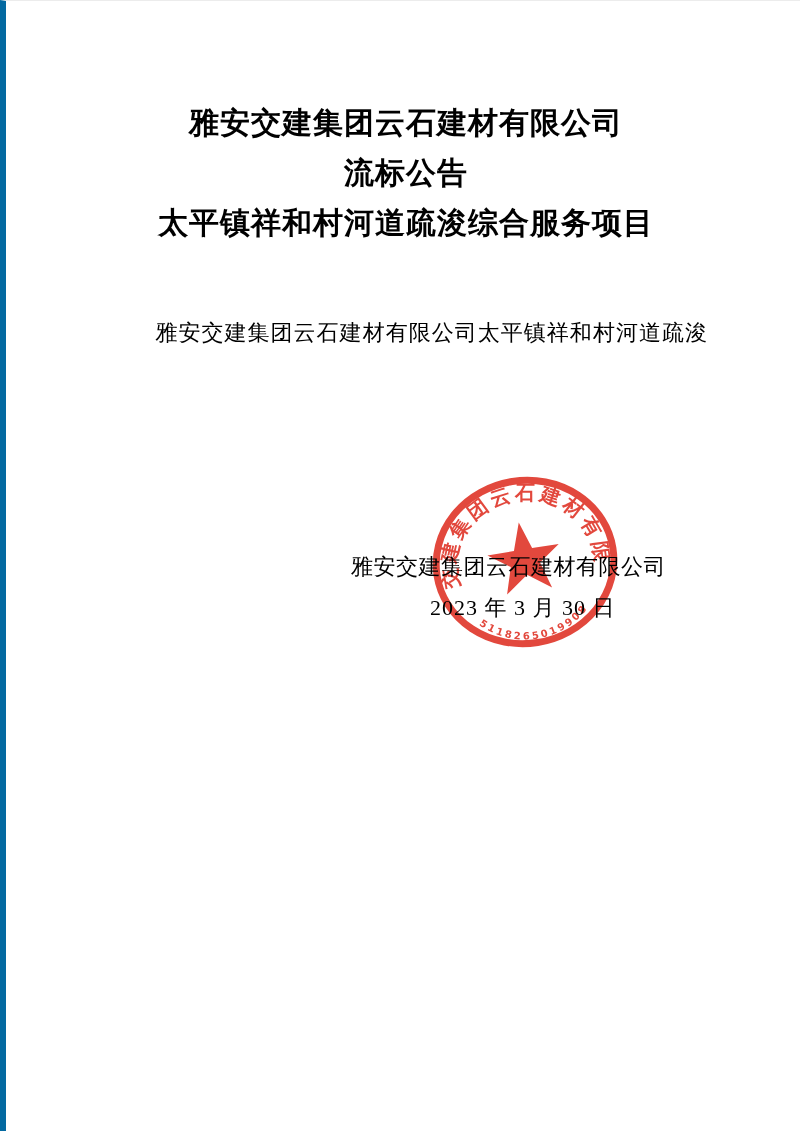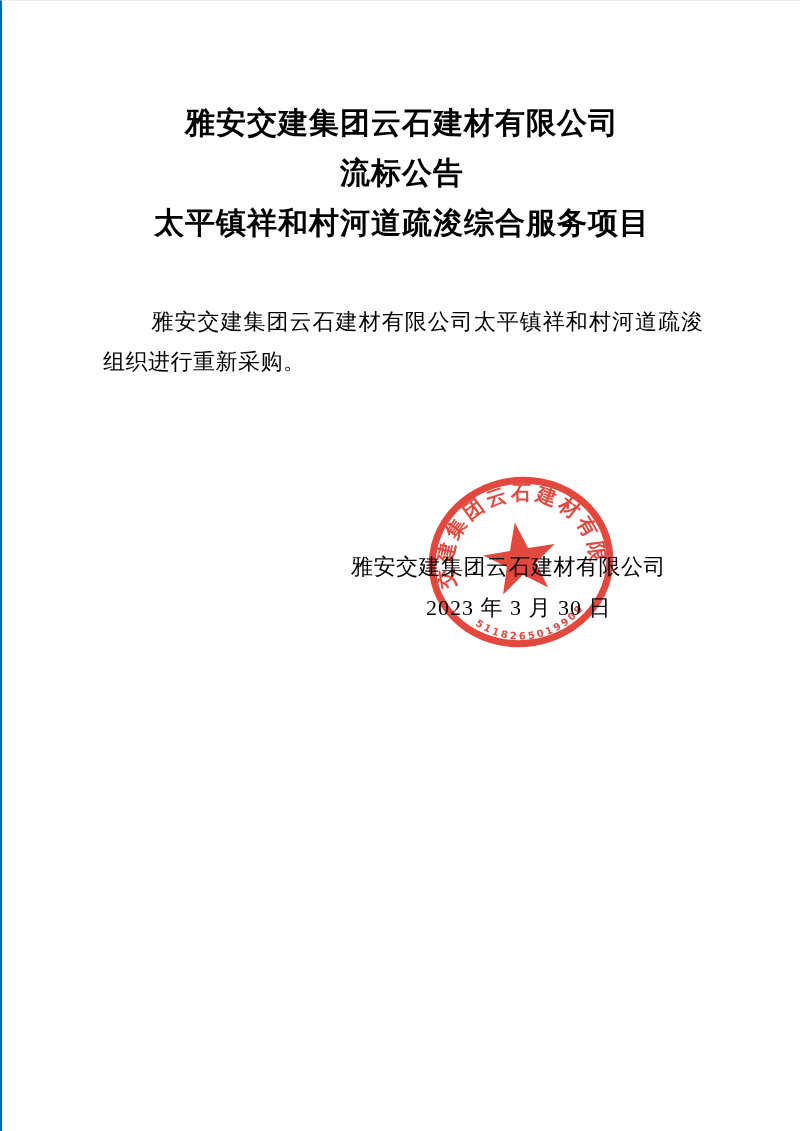--- a/index.html
+++ b/index.html
@@ -9,42 +9,42 @@
   }
   .page {
     position: relative;
     width: 800px;
     height: 1131px;
     background: #ffffff;
     overflow: hidden;
     font-family: "Liberation Serif", "DejaVu Serif", serif;
     color: #000000;
     box-sizing: border-box;
-    border-left: 2px solid #0369a1;
+    border-left: 6px solid #0369a1;
     border-top: 1px solid #ececec;
   }
   
   .title-block {
     position: absolute;
     top: 97px;
     left: 0;
     width: 800px;
     text-align: center;
   }
   .title-line {
     font-size: 30px;
     line-height: 50px;
     font-weight: bold;
     letter-spacing: 1px;
     white-space: nowrap;
   }
   
   .body-block {
     position: absolute;
-    top: 301px;
+    top: 312px;
     left: 101px;
     width: 600px;
   }
   .body-line {
     font-size: 22px;
     line-height: 40px;
     white-space: nowrap;
     letter-spacing: 0.5px;
   }
   .body-line.justify {
@@ -106,21 +106,20 @@
 <div class="page">
 
   <header class="title-block">
     <div class="title-line">雅安交建集团云石建材有限公司</div>
     <div class="title-line">流标公告</div>
     <div class="title-line">太平镇祥和村河道疏浚综合服务项目</div>
   </header>
 
   <section class="body-block">
     <div class="body-line justify indent">雅安交建集团云石建材有限公司太平镇祥和村河道疏浚</div>
-    <div class="body-line">组织进行重新采购。</div>
   </section>
 
   <div class="signature">雅安交建集团云石建材有限公司</div>
 
   <div class="date">2023 年 3 月 30 日</div>
 
   <div class="seal">
     <svg viewBox="0 0 200 190" xmlns="http://www.w3.org/2000/svg">
       <defs>
 

